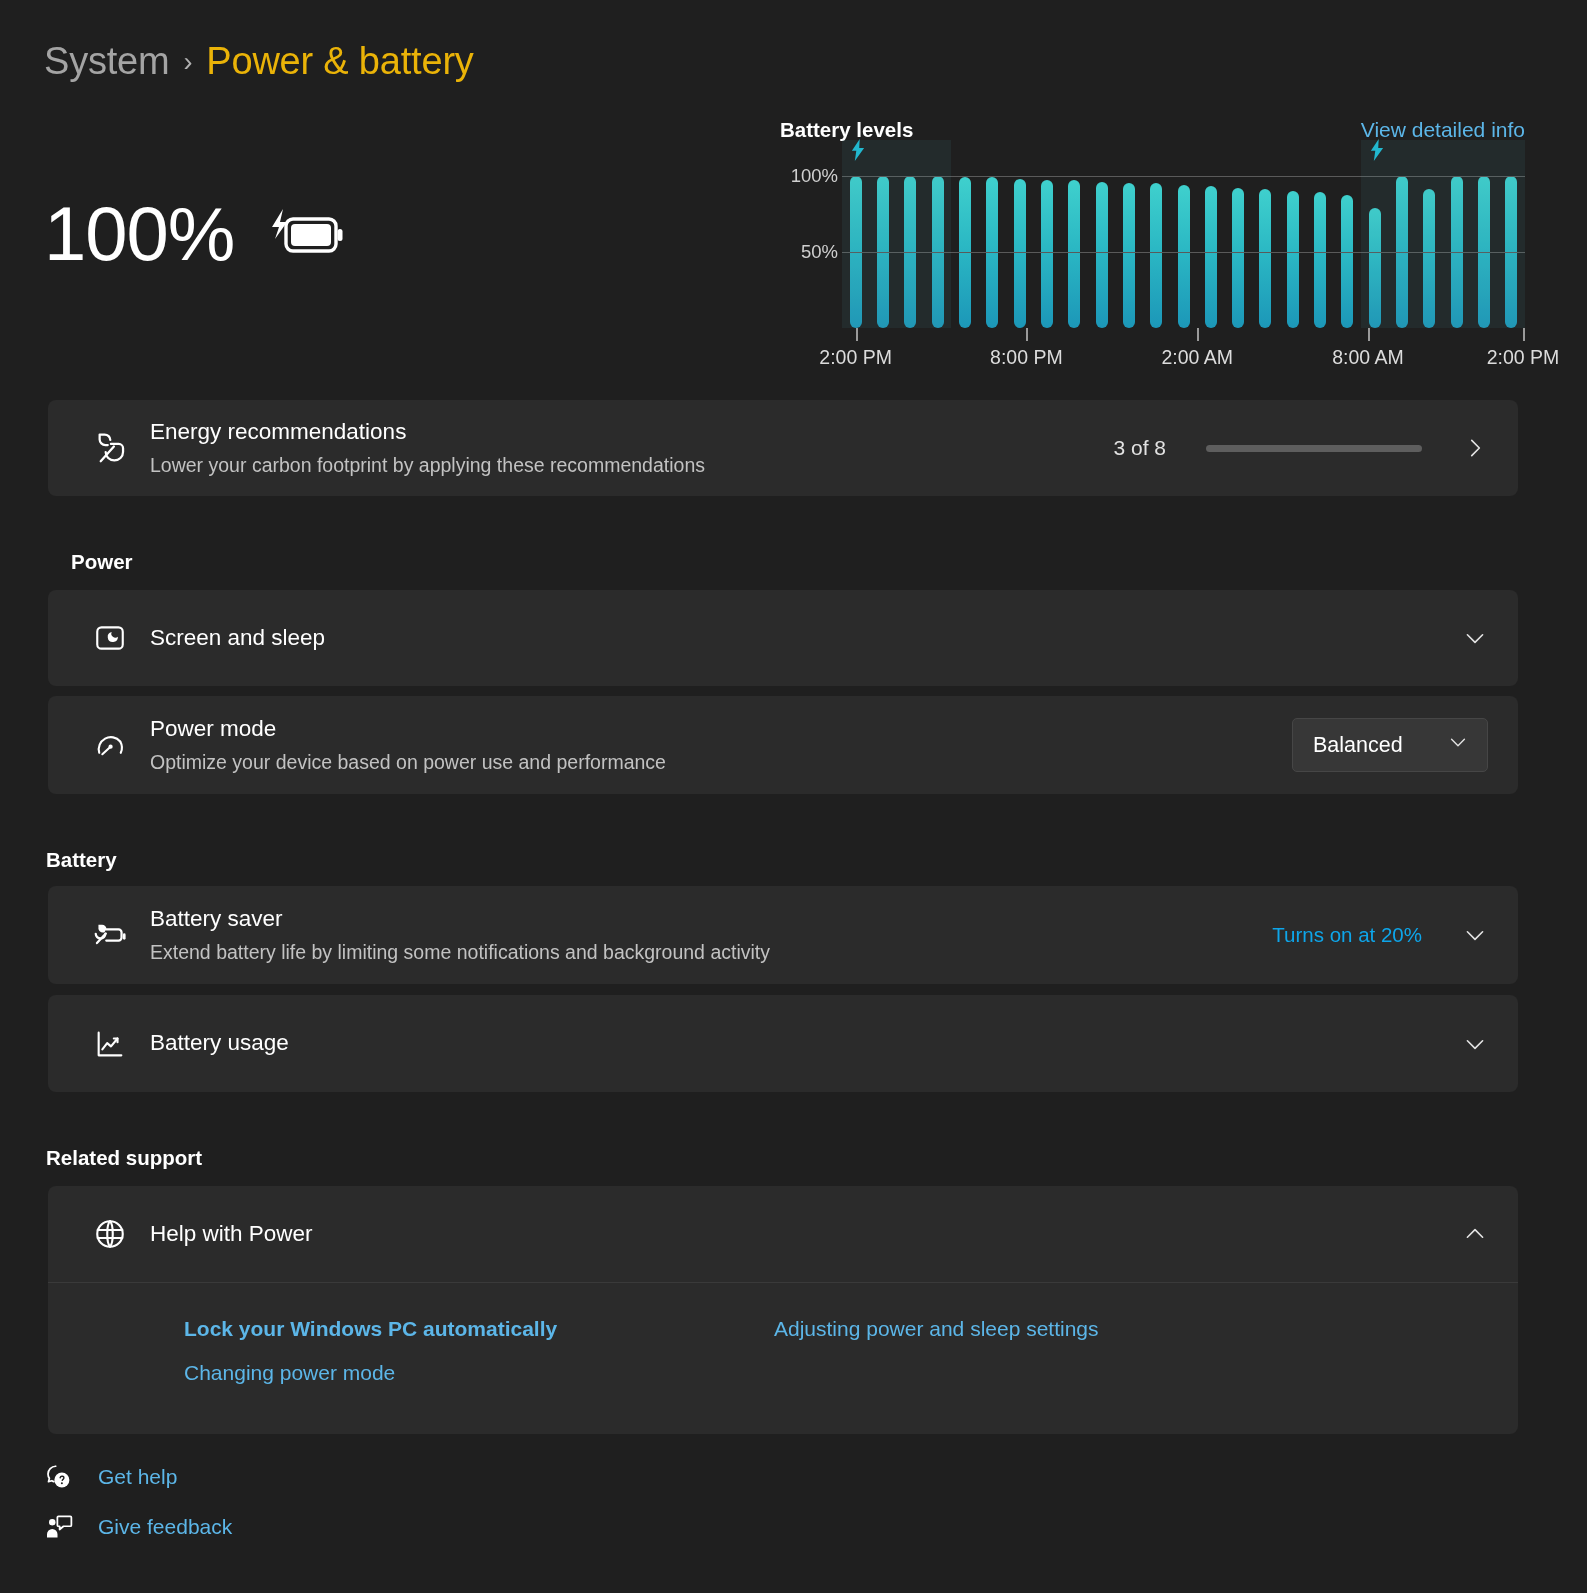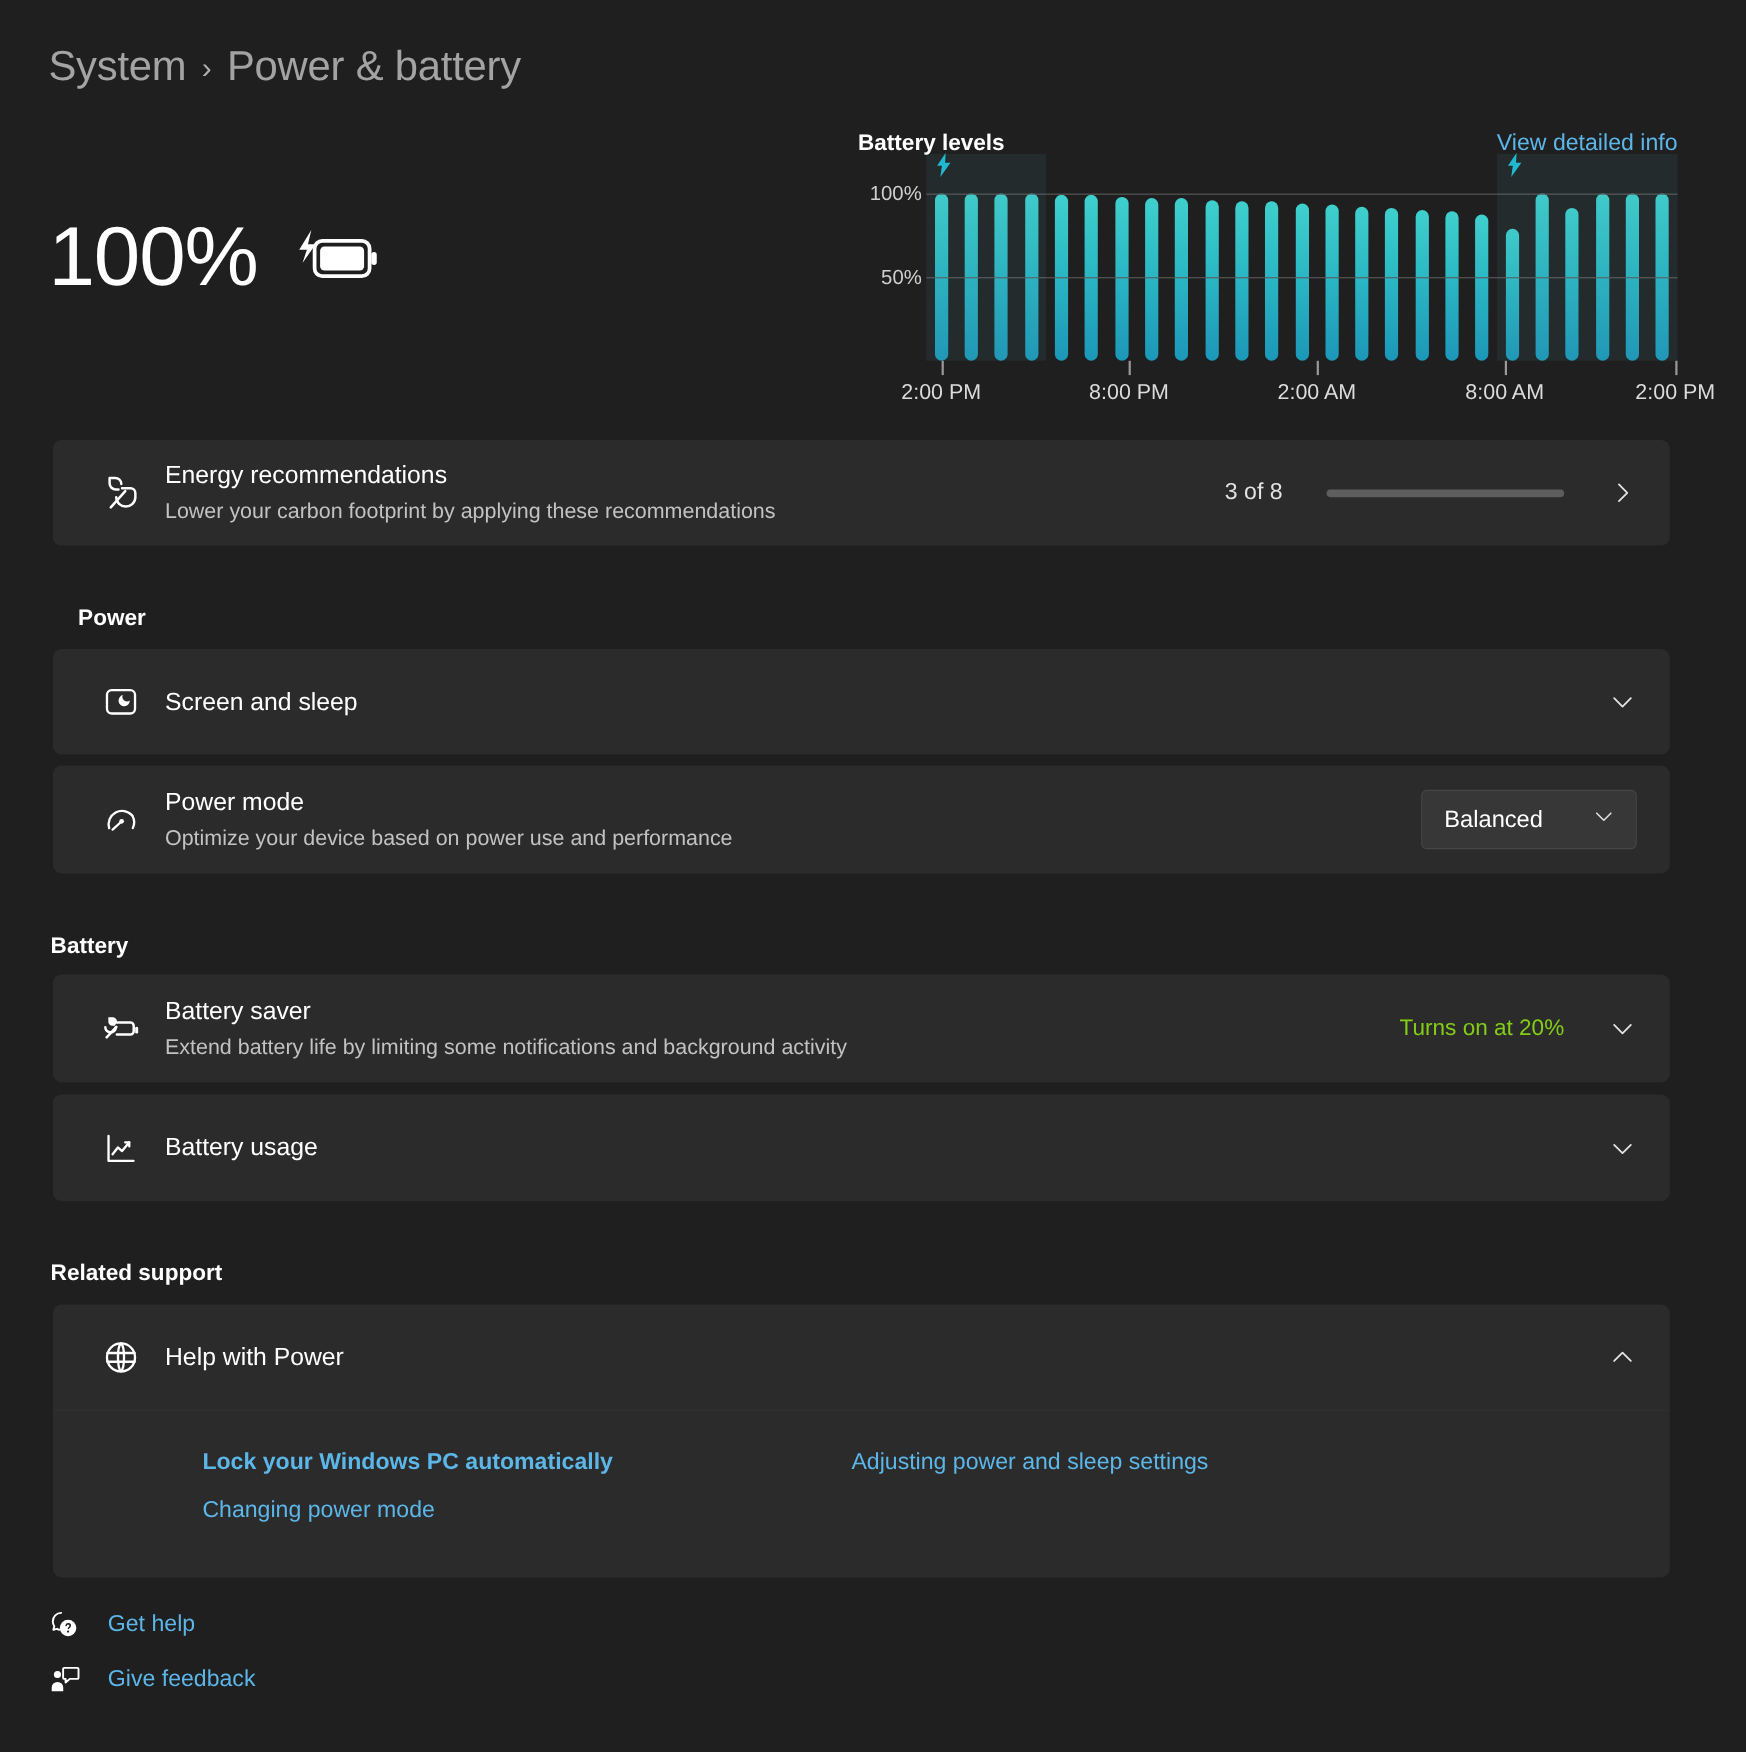--- a/index.html
+++ b/index.html
@@ -13,21 +13,21 @@
   .page { position: relative; width: 1587px; height: 1593px; }
 
   
   .breadcrumb {
     position: absolute; left: 44px; top: 40px;
     display: flex; align-items: center; gap: 14px;
     font-size: 38px; font-weight: 400; letter-spacing: -0.2px;
   }
   .crumb-parent { color: #a4a4a4; }
   .crumb-sep { color: #b0b0b0; font-size: 27px; position: relative; top: 1px; }
-  .crumb-current { color: #a3a3a3; }
+  .crumb-current { color: #eab308; }
 
   
   .battery-status {
     position: absolute; left: 44px; top: 196px;
     display: flex; align-items: center; gap: 30px;
   }
   .battery-pct { font-size: 76px; font-weight: 400; line-height: 1; letter-spacing: -1px; }
   .battery-glyph { width: 86px; height: 58px; position: relative; }
 
   
@@ -68,21 +68,21 @@
   .card-icon {
     width: 52px; margin-left: 36px; flex: 0 0 52px;
     display: flex; align-items: center; justify-content: center;
   }
   .card-text { flex: 1 1 auto; margin-left: 14px; }
   .card-title { font-size: 22.5px; color: #ffffff; line-height: 1.35; }
   .card-sub { font-size: 19.5px; color: #c2c2c2; line-height: 1.4; margin-top: 4px; }
   .card-right {
     display: flex; align-items: center; gap: 40px; margin-right: 30px; flex: 0 0 auto;
   }
-  .card-value { font-size: 20.5px; color: #84cc16; margin-left: 10px; }
+  .card-value { font-size: 20.5px; color: #0ea5e9; margin-left: 10px; }
   .chev { width: 26px; height: 26px; display: block; }
 
   
   .progress-count { font-size: 21px; color: #e2e2e2; }
   .progress-track {
     width: 216px; height: 7px; border-radius: 4px; background: #5e5e5e; overflow: hidden;
   }
   .progress-fill { height: 100%; border-radius: 4px; background: #0a7fe0; }
 
   

